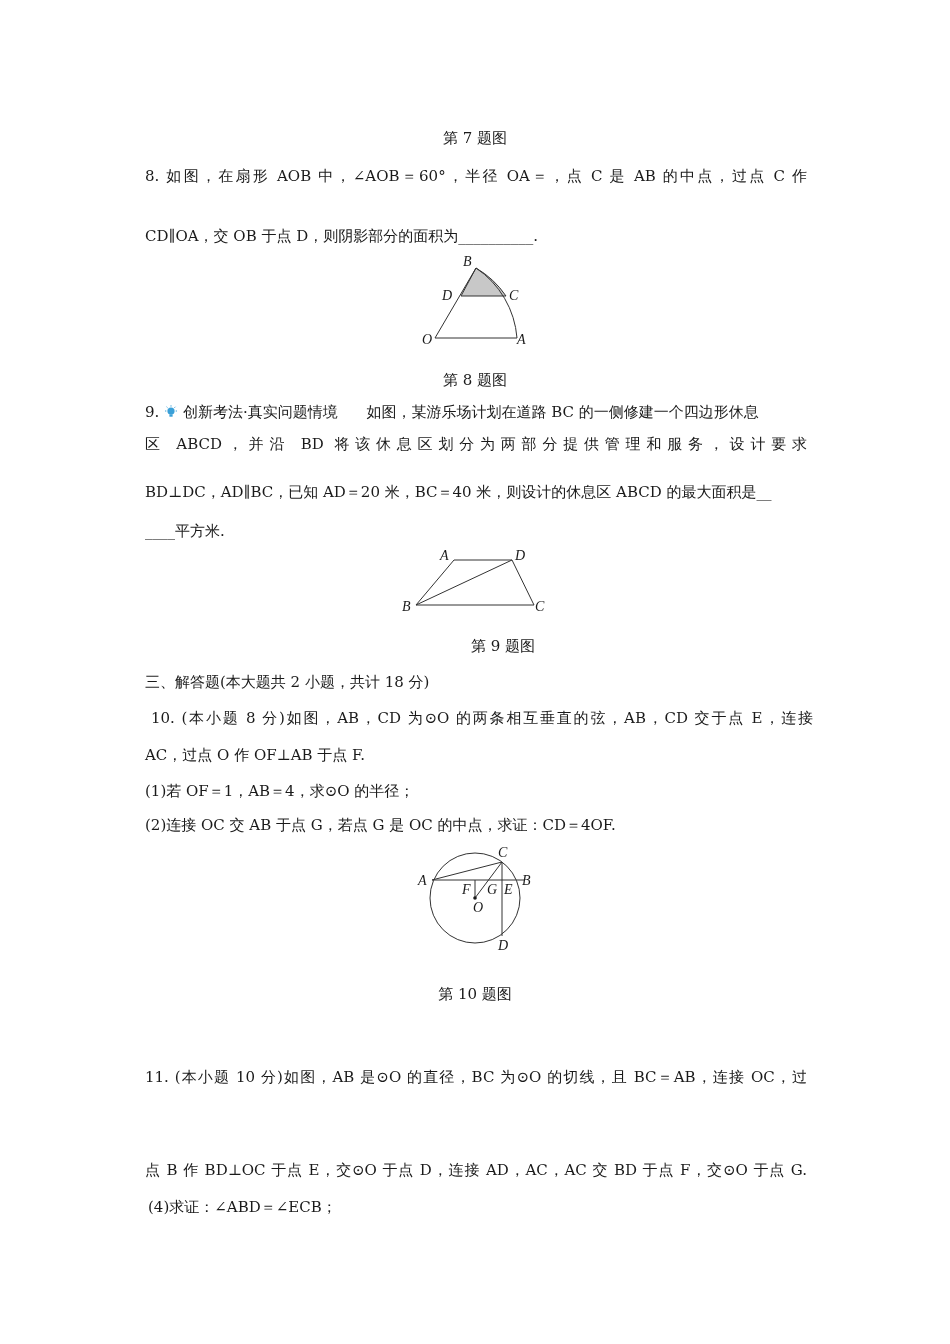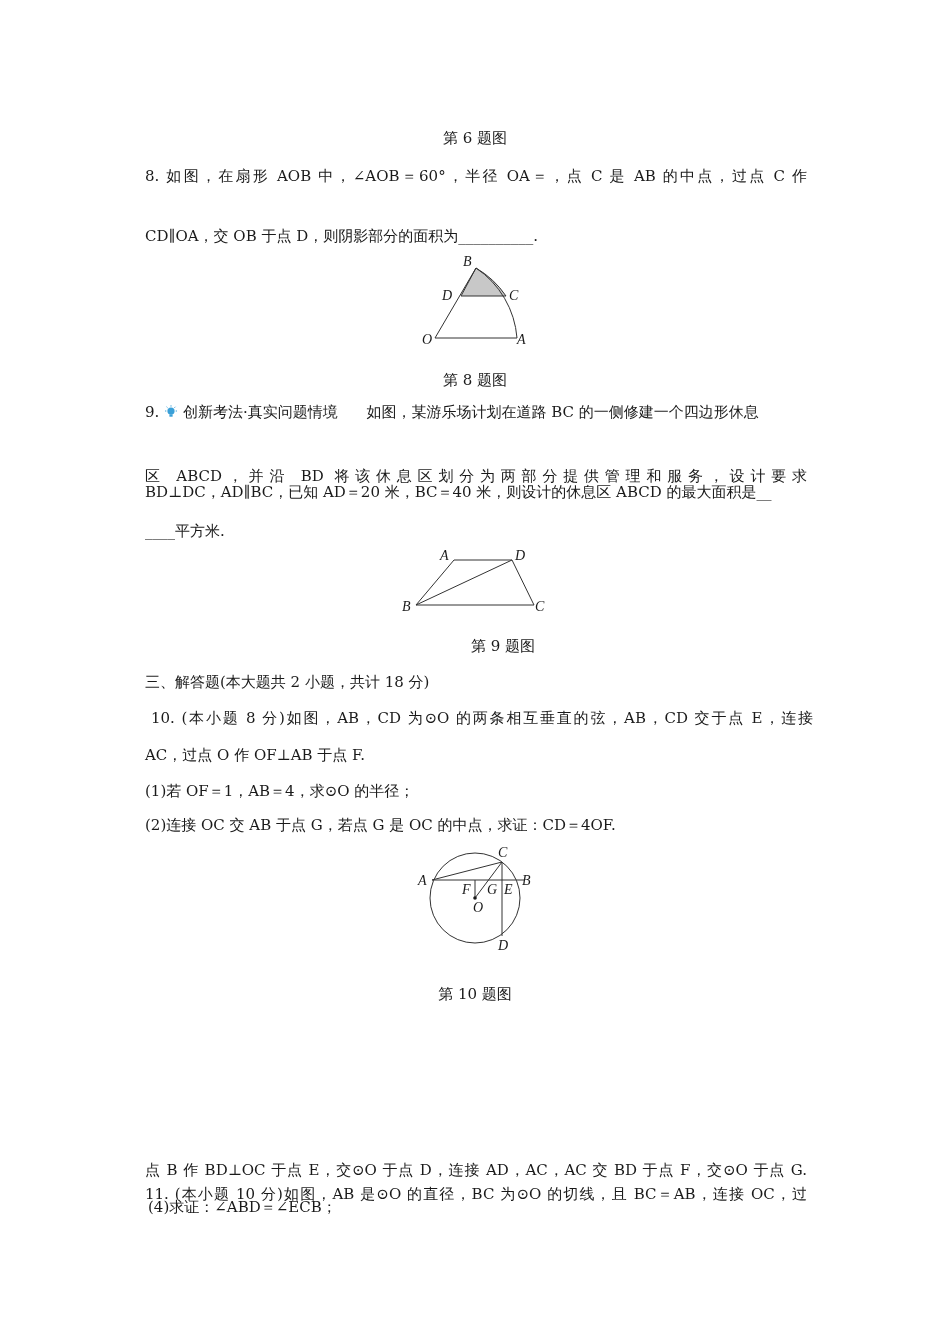--- a/index.html
+++ b/index.html
@@ -8,21 +8,21 @@
   .abs { position: absolute; }
   .line { position: absolute; left: 145px; width: 662px; white-space: nowrap; line-height: 20px; }
   .just { text-align: justify; text-align-last: justify; }
   .cap { position: absolute; left: 0; width: 950px; text-align: center; line-height: 20px; }
   .bulb { display: inline-block; width: 14px; height: 14px; vertical-align: -2px; }
   svg text { font-family: "Liberation Serif", "DejaVu Serif", serif; font-style: italic; font-size: 14px; fill: #1a1a1a; }
 </style>
 </head>
 <body>
 
-<div class="cap" style="top:128px;">第 6 题图</div>
+<div class="cap" style="top:128px;">第 7 题图</div>
 
 <div class="line just" style="top:166px;">8. 如图，在扇形 AOB 中，∠AOB＝60°，半径 OA＝，点 C 是 AB 的中点，过点 C 作</div>
 <div class="line" style="top:226px;">CD∥OA，交 OB 于点 D，则阴影部分的面积为__________.</div>
 
 <svg class="abs" style="left:410px;top:250px;" width="130" height="100">
   <path d="M66,18 A93,93 0 0 1 96,46 L51,46 Z" fill="#c8c8c8" stroke="#333" stroke-width="1"></path>
   <line x1="25" y1="88" x2="107" y2="88" stroke="#333" stroke-width="1"></line>
   <line x1="25" y1="88" x2="66" y2="18" stroke="#333" stroke-width="1"></line>
   <path d="M66,18 A93,93 0 0 1 107,88" fill="none" stroke="#333" stroke-width="1"></path>
   <text x="53" y="16">B</text>
@@ -40,21 +40,21 @@
     <rect x="5.4" y="9.3" width="3.2" height="2.4" fill="#3aa0d8"></rect>
     <line x1="7" y1="0.3" x2="7" y2="1.6" stroke="#3aa0d8" stroke-width="1"></line>
     <line x1="1" y1="6" x2="2.3" y2="6" stroke="#3aa0d8" stroke-width="1"></line>
     <line x1="11.7" y1="6" x2="13" y2="6" stroke="#3aa0d8" stroke-width="1"></line>
     <line x1="2.6" y1="1.8" x2="3.5" y2="2.7" stroke="#3aa0d8" stroke-width="1"></line>
     <line x1="11.4" y1="1.8" x2="10.5" y2="2.7" stroke="#3aa0d8" stroke-width="1"></line>
   </svg>
   <span>创新考法·真实问题情境</span>
   <span style="margin-left:24px;">如图，某游乐场计划在道路 BC 的一侧修建一个四边形休息</span>
 </div>
-<div class="line just" style="top:466px;">区 ABCD，并沿 BD 将该休息区划分为两部分提供管理和服务，设计要求</div>
+<div class="line just" style="top:434px;">区 ABCD，并沿 BD 将该休息区划分为两部分提供管理和服务，设计要求</div>
 <div class="line" style="top:482px;">BD⊥DC，AD∥BC，已知 AD＝20 米，BC＝40 米，则设计的休息区 ABCD 的最大面积是__</div>
 <div class="line" style="top:521px;">____平方米.</div>
 
 <svg class="abs" style="left:390px;top:540px;" width="170" height="80">
   <line x1="64" y1="20" x2="122" y2="20" stroke="#333" stroke-width="1"></line>
   <line x1="64" y1="20" x2="26" y2="65" stroke="#333" stroke-width="1"></line>
   <line x1="26" y1="65" x2="144" y2="65" stroke="#333" stroke-width="1"></line>
   <line x1="122" y1="20" x2="144" y2="65" stroke="#333" stroke-width="1"></line>
   <line x1="26" y1="65" x2="122" y2="20" stroke="#333" stroke-width="1"></line>
   <text x="50" y="20">A</text>
@@ -83,15 +83,15 @@
   <text x="8" y="47">A</text>
   <text x="112" y="47">B</text>
   <text x="52" y="56">F</text>
   <text x="77" y="56">G</text>
   <text x="94" y="56">E</text>
   <text x="63" y="74">O</text>
   <text x="88" y="112">D</text>
 </svg>
 <div class="cap" style="top:984px;">第 10 题图</div>
 
-<div class="line just" style="top:1184px;">11. (本小题 10 分)如图，AB 是⊙O 的直径，BC 为⊙O 的切线，且 BC＝AB，连接 OC，过</div>
+<div class="line just" style="top:1067px;">11. (本小题 10 分)如图，AB 是⊙O 的直径，BC 为⊙O 的切线，且 BC＝AB，连接 OC，过</div>
 <div class="line just" style="top:1160px;">点 B 作 BD⊥OC 于点 E，交⊙O 于点 D，连接 AD，AC，AC 交 BD 于点 F，交⊙O 于点 G.</div>
 <div class="line" style="top:1197px;left:148px;">(4)求证：∠ABD＝∠ECB；</div>
 
 </body></html>

